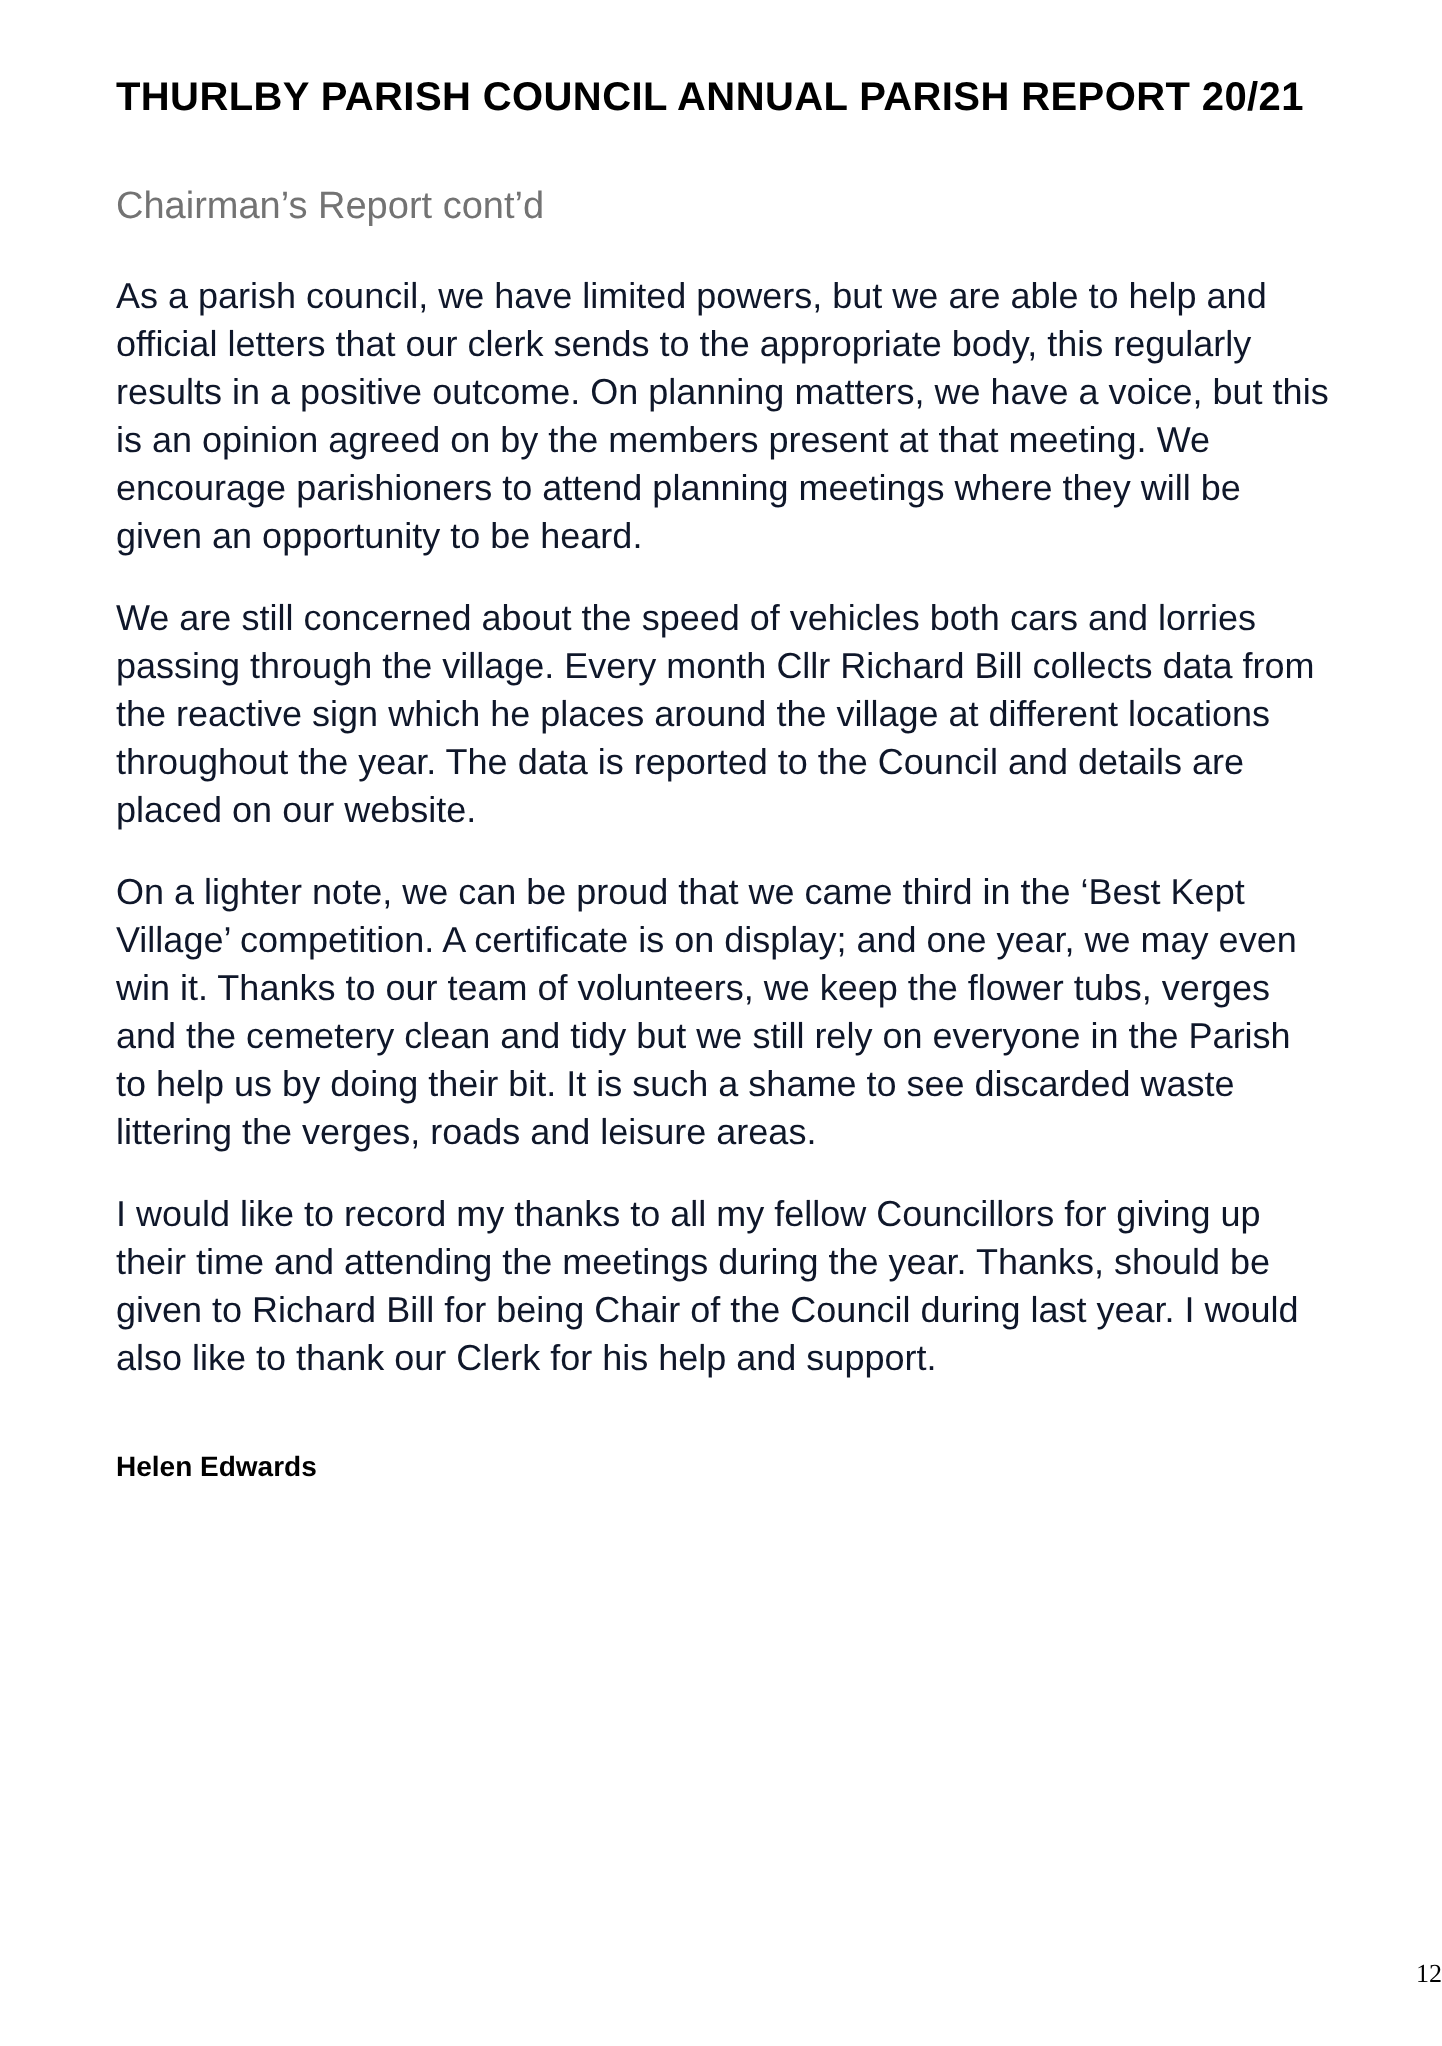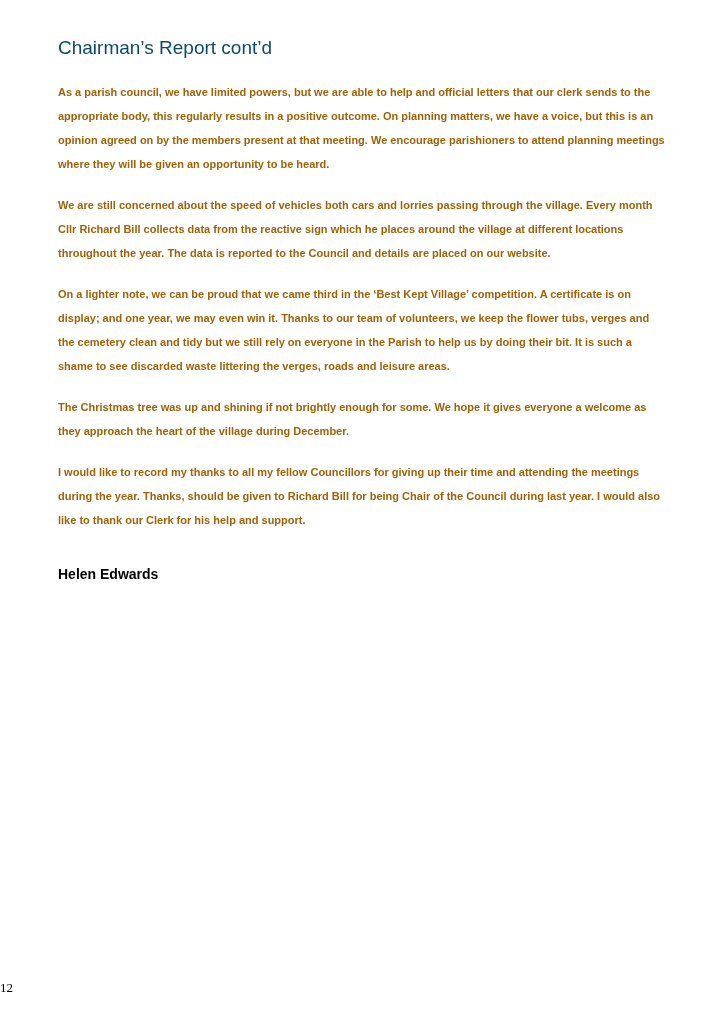--- a/index.html
+++ b/index.html
@@ -29,65 +29,65 @@
     line-height: 26px;
     letter-spacing: 0.2px;
     margin: 0 0 30px 0;
     color: #000000;
   }
   .section-heading {
     font-size: 19px;
     font-weight: 400;
     line-height: 24px;
     margin: 0 0 20px 0;
-    color: #0c4a6e;
+    color: #737373;
   }
   .body-para {
-    font-size: 11px;
-    font-weight: 700;
+    font-size: 18px;
+    font-weight: 400;
     line-height: 24px;
     margin: 0 0 17px 0;
-    color: #a16207;
+    color: #0f172a;
   }
   .signature {
     font-size: 14px;
     font-weight: 700;
     line-height: 24px;
     margin: 30px 0 0 0;
     color: #000000;
   }
   .footer {
     position: absolute;
     left: 0;
     top: 978px;
     width: 721px;
-    text-align: left;
+    text-align: right;
   }
   .page-number {
     font-family: "Liberation Serif", serif;
     font-size: 13px;
     color: #000000;
   }
 </style>
 </head>
 <body>
 
 <div class="page">
   <div class="content">
+    <h1 class="doc-title">THURLBY PARISH COUNCIL ANNUAL PARISH REPORT 20/21</h1>
 
     <h2 class="section-heading">Chairman’s Report cont’d</h2>
 
     <p class="body-para">As a parish council, we have limited powers, but we are able to help and official letters that our clerk sends to the appropriate body, this regularly results in a positive outcome. On planning matters, we have a voice, but this is an opinion agreed on by the members present at that meeting. We encourage parishioners to attend planning meetings where they will be given an opportunity to be heard.</p>
 
     <p class="body-para">We are still concerned about the speed of vehicles both cars and lorries passing through the village. Every month Cllr Richard Bill collects data from the reactive sign which he places around the village at different locations throughout the year. The data is reported to the Council and details are placed on our website.</p>
 
 
     <p class="body-para">On a lighter note, we can be proud that we came third in the ‘Best Kept Village’ competition. A certificate is on display; and one year, we may even win it. Thanks to our team of volunteers, we keep the flower tubs, verges and the cemetery clean and tidy but we still rely on everyone in the Parish to help us by doing their bit. It is such a shame to see discarded waste littering the verges, roads and leisure areas.</p>
 
-    <p class="body-para">The Christmas tree was up and shining if not brightly enough for some. We hope it gives everyone a welcome as they approach the heart of the village during December.</p>
 
     <p class="body-para">I would like to record my thanks to all my fellow Councillors for giving up their time and attending the meetings during the year. Thanks, should be given to Richard Bill for being Chair of the Council during last year. I would also like to thank our Clerk for his help and support.</p>
 
     <p class="signature">Helen Edwards</p>
   </div>
 
   <div class="footer">
     <span class="page-number">12</span>
   </div>
 </div>

